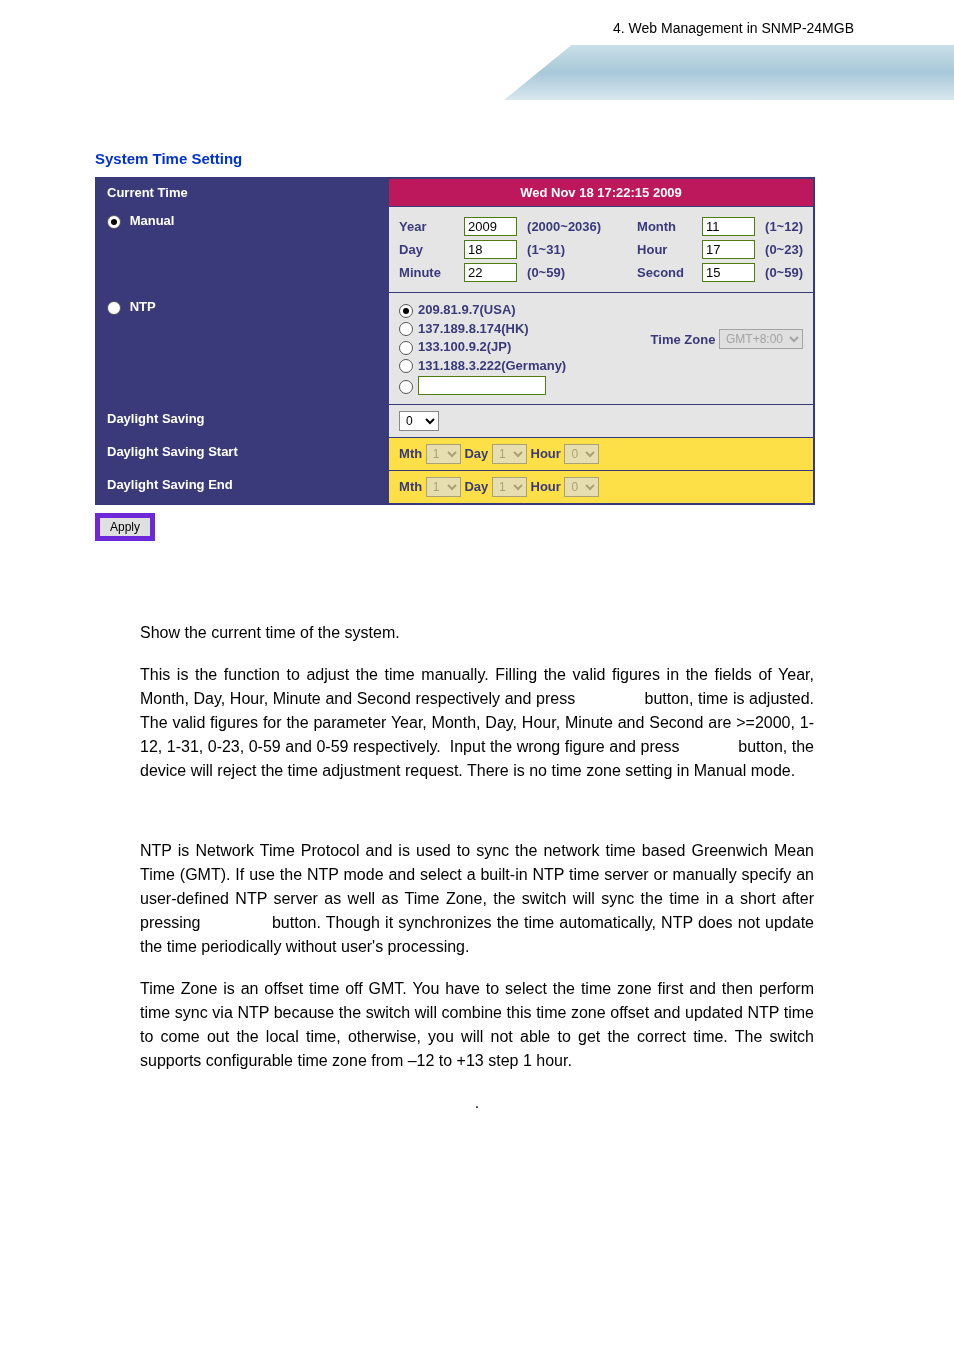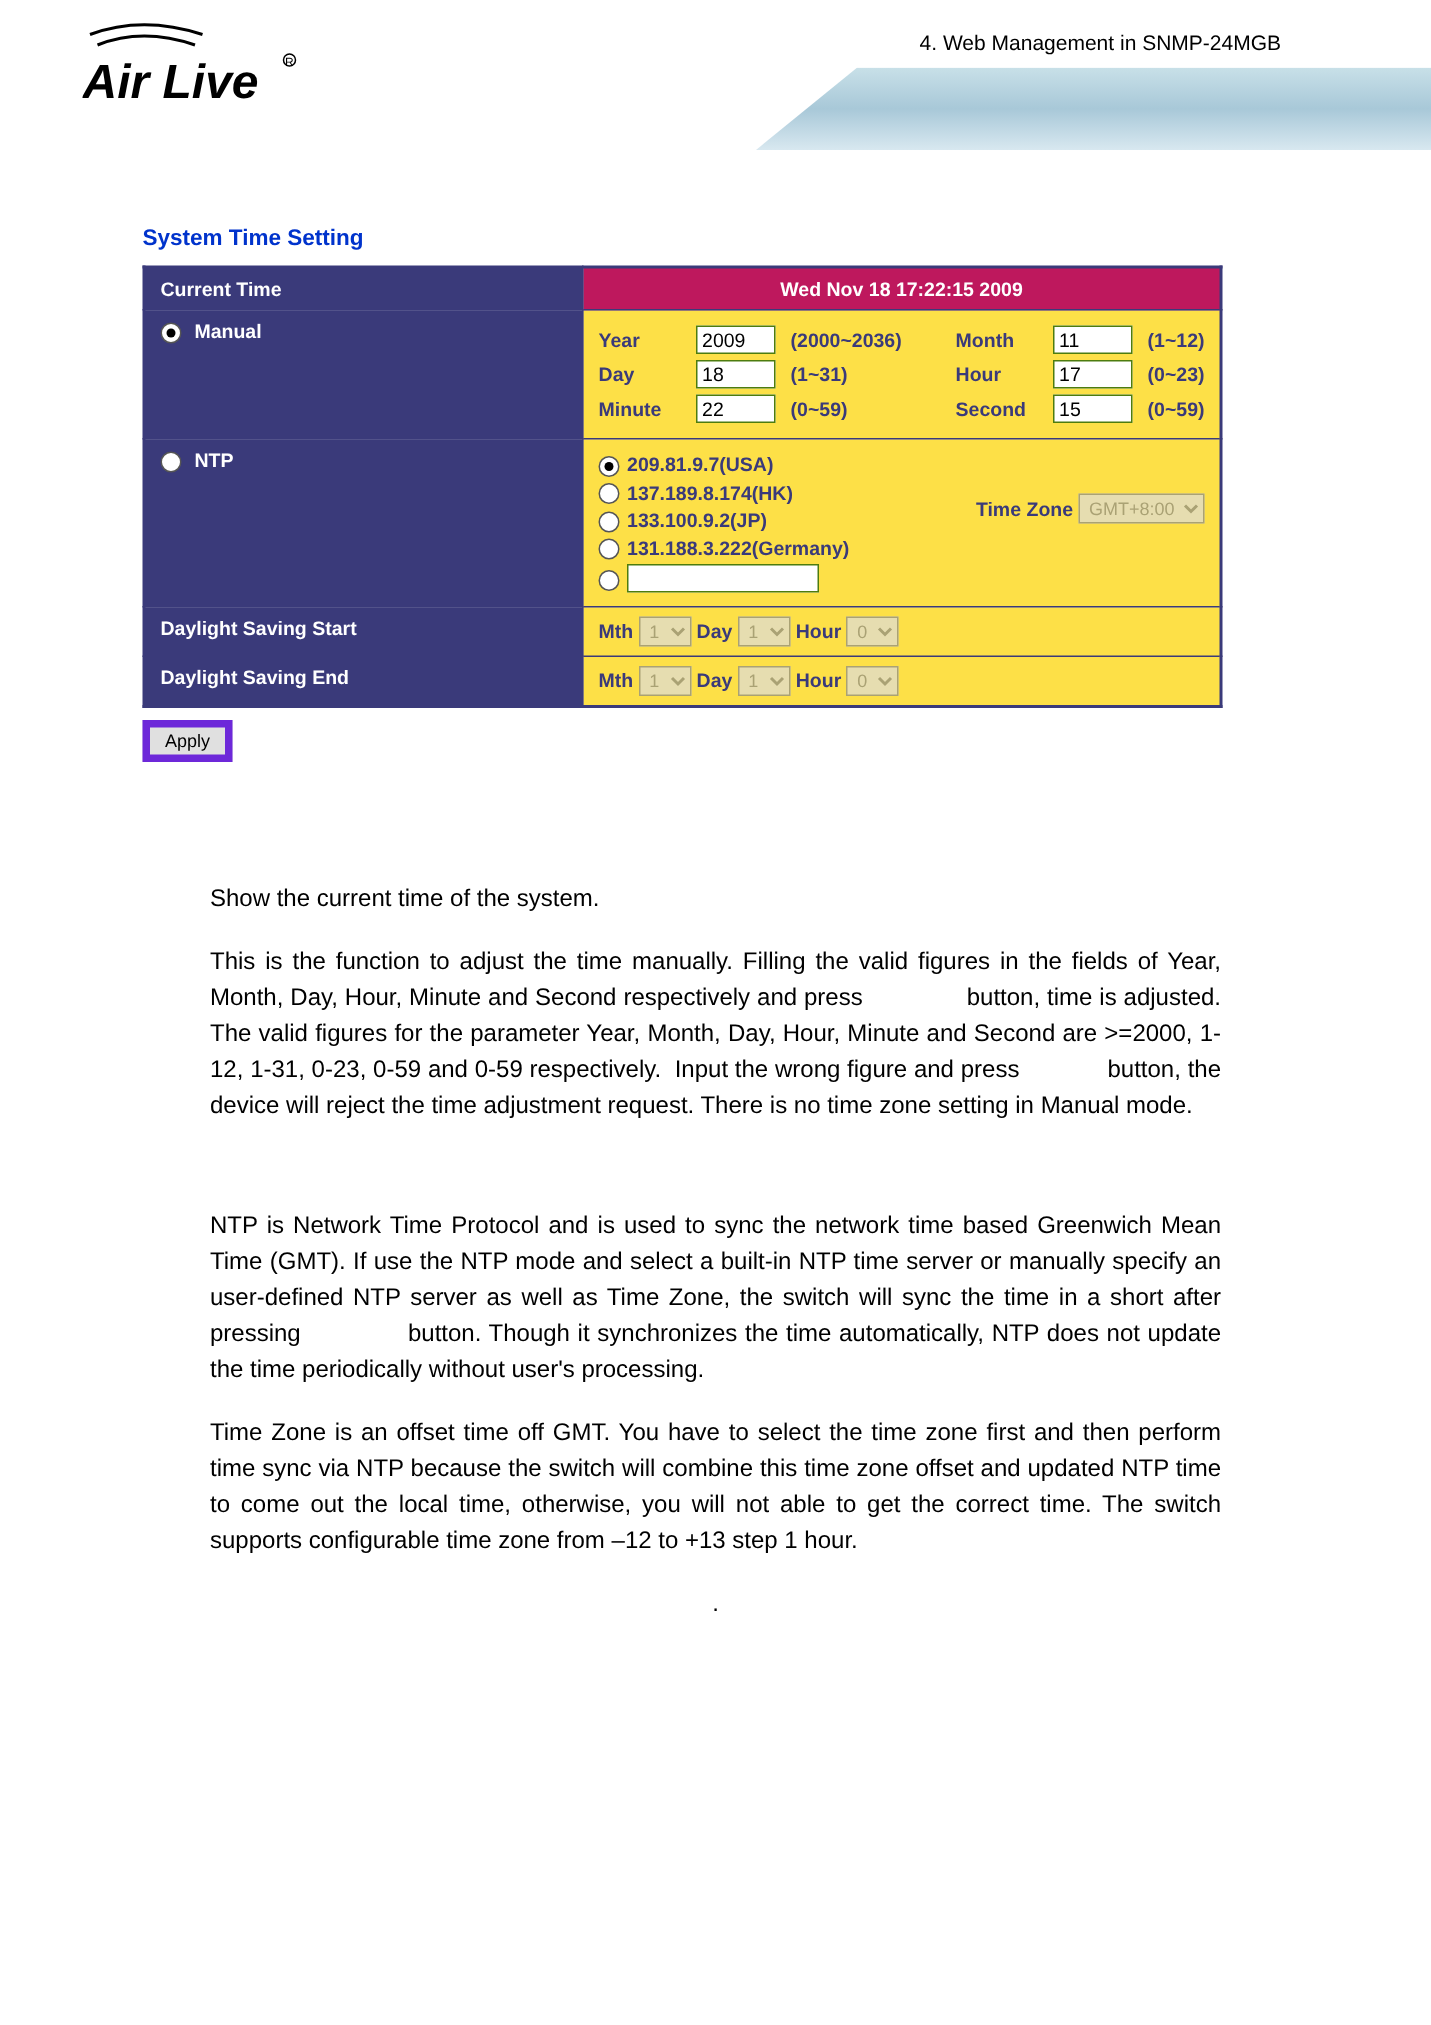--- a/index.html
+++ b/index.html
@@ -61,21 +61,21 @@
       vertical-align: top;
       width: 170px;
     }
     .section-header-right {
       background: #be185d;
       color: #fff;
       font-weight: bold;
       text-align: center;
     }
     .data-cell {
-      background: #fde047;
+      background: #e5e5e5;
       color: #3a3a7a;
       font-weight: bold;
     }
     .radio-circle {
       display: inline-block;
       width: 12px;
       height: 12px;
       border-radius: 50%;
       border: 1px solid #555;
       background: #fff;
@@ -167,29 +167,20 @@
       text-align: justify;
     }
     .body-text p {
       margin: 18px 0;
     }
   </style>
 </head>
 <body>
 
 <div class="header-area">
-  <div class="logo">
-    <svg width="145" height="70" viewBox="0 0 145 70">
-      <path d="M 5 8 Q 40 -5 80 8" stroke="#000" stroke-width="2" fill="none"></path>
-      <path d="M 10 15 Q 40 3 75 15" stroke="#000" stroke-width="2" fill="none"></path>
-      <text x="0" y="50" font-family="Arial" font-size="32" font-weight="bold" font-style="italic" fill="#000">Air Live</text>
-      <circle cx="138" cy="25" r="4" fill="none" stroke="#000" stroke-width="1"></circle>
-      <text x="135" y="29" font-size="8">R</text>
-    </svg>
-  </div>
   <div class="header-text">4.  Web Management in SNMP-24MGB</div>
   <div class="header-banner"></div>
 </div>
 
 <div class="content">
   <div class="title">System Time Setting</div>
 
   <table class="main-table">
     <tbody>
         <tr>
@@ -245,20 +236,28 @@
           <div class="ntp-right">
             <span>Time Zone</span>&nbsp;
             <select class="select-box select-disabled" disabled="">
               <option>GMT+8:00</option>
             </select>
           </div>
         </div>
       </td>
     </tr>
     <tr>
+      <td class="section-header">Daylight Saving</td>
+      <td class="data-cell">
+        <select class="select-box" style="width:40px">
+          <option>0</option>
+        </select>
+      </td>
+    </tr>
+    <tr>
       <td class="section-header dst-label">Daylight Saving Start</td>
       <td class="dst-controls">
         <span>Mth</span>
         <select class="select-box select-disabled" disabled="" style="width:35px"><option>1</option></select>
         <span>Day</span>
         <select class="select-box select-disabled" disabled="" style="width:35px"><option>1</option></select>
         <span>Hour</span>
         <select class="select-box select-disabled" disabled="" style="width:35px"><option>0</option></select>
       </td>
     </tr>

